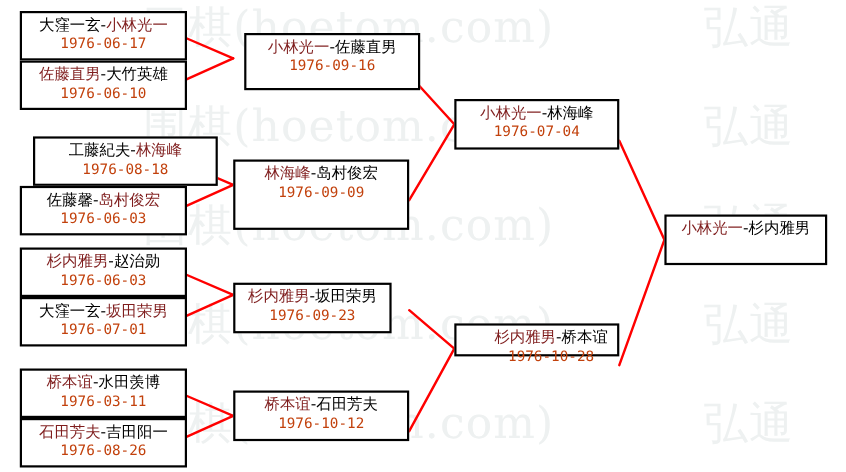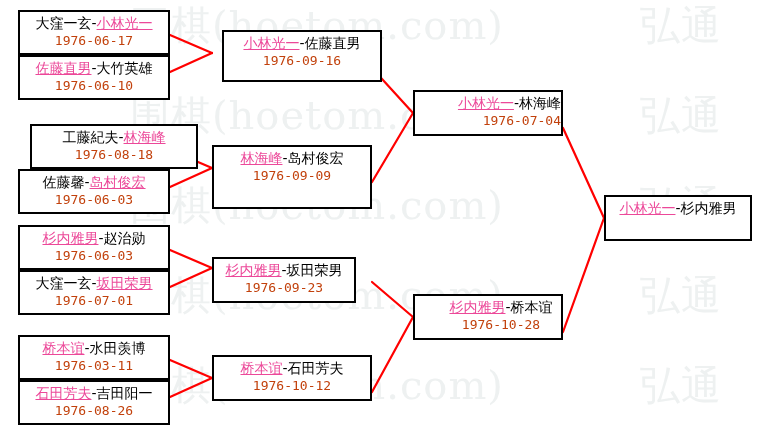--- a/index.html
+++ b/index.html
@@ -48,21 +48,21 @@
   .box .players{
     white-space:nowrap;
     font-size:14px;
   }
   .box .date{
     font-family:"DejaVu Sans Mono","Liberation Mono",monospace;
     font-size:13px;
     letter-spacing:0px;
     color:#c2410c;
   }
-  .w{color:#ec4899;text-decoration:underline;}
+  .w{color:#7f1d1d;}
   .l{color:#000000;}
   .sep{color:#000000;}
 </style>
 </head>
 <body>
 
 <div id="bracket">
 
   <div class="wm-layer">
     <div class="wm wm-r0">围棋(hoetom.com)</div>
@@ -156,26 +156,26 @@
   <div class="box" style="left:212px;top:245px;width:144px;height:46px;margin-top:12px;">
     <div class="players"><span class="w">杉内雅男</span><span class="sep">-</span><span class="l">坂田荣男</span></div>
     <div class="date">1976-09-23</div>
   </div>
 
   <div class="box" style="left:212px;top:355px;width:160px;height:46px;">
     <div class="players"><span class="w">桥本谊</span><span class="sep">-</span><span class="l">石田芳夫</span></div>
     <div class="date">1976-10-12</div>
   </div>
 
-  <div class="box" style="left:413px;top:90px;width:150px;height:46px;text-align:right;">
+  <div class="box" style="left:413px;top:90px;width:150px;height:46px;">
     <div class="players"><span class="w">小林光一</span><span class="sep">-</span><span class="l">林海峰</span></div>
     <div class="date">1976-07-04</div>
   </div>
 
-  <div class="box" style="left:413px;top:294px;width:150px;height:46px;padding-left:26px;">
+  <div class="box" style="left:413px;top:294px;width:150px;height:30px;padding-left:26px;">
     <div class="players"><span class="w">杉内雅男</span><span class="sep">-</span><span class="l">桥本谊</span></div>
     <div class="date">1976-10-28</div>
   </div>
 
   <div class="box" style="left:604px;top:195px;width:148px;height:46px;">
     <div class="players"><span class="w">小林光一</span><span class="sep">-</span><span class="l">杉内雅男</span></div>
   </div>
 
 </div>
 

